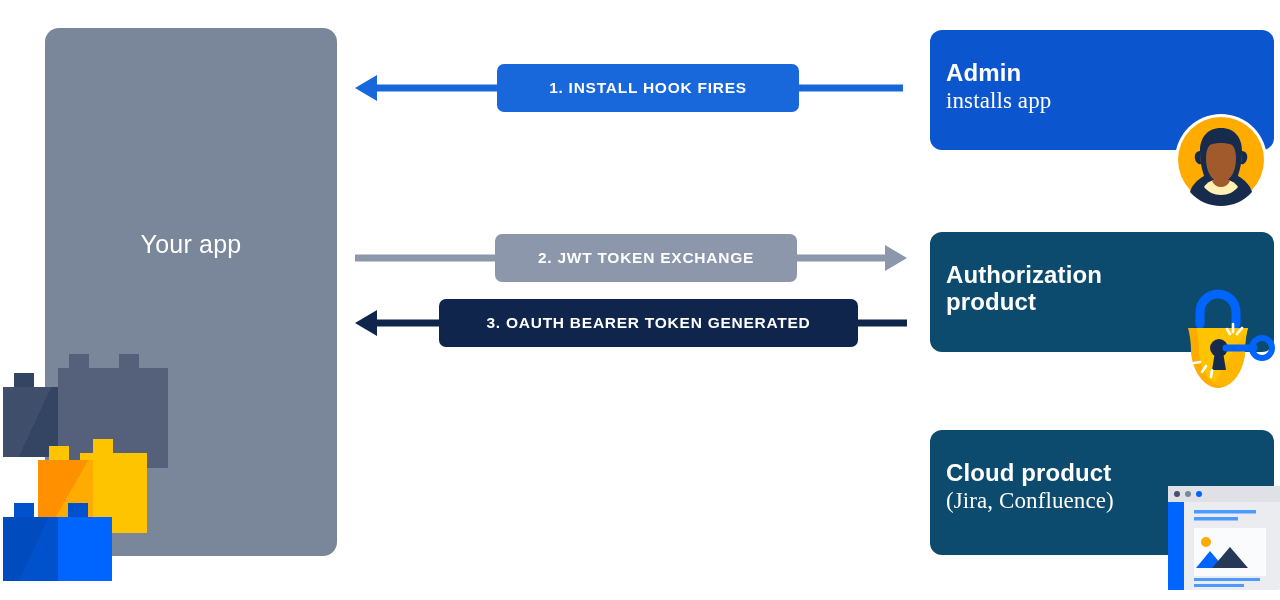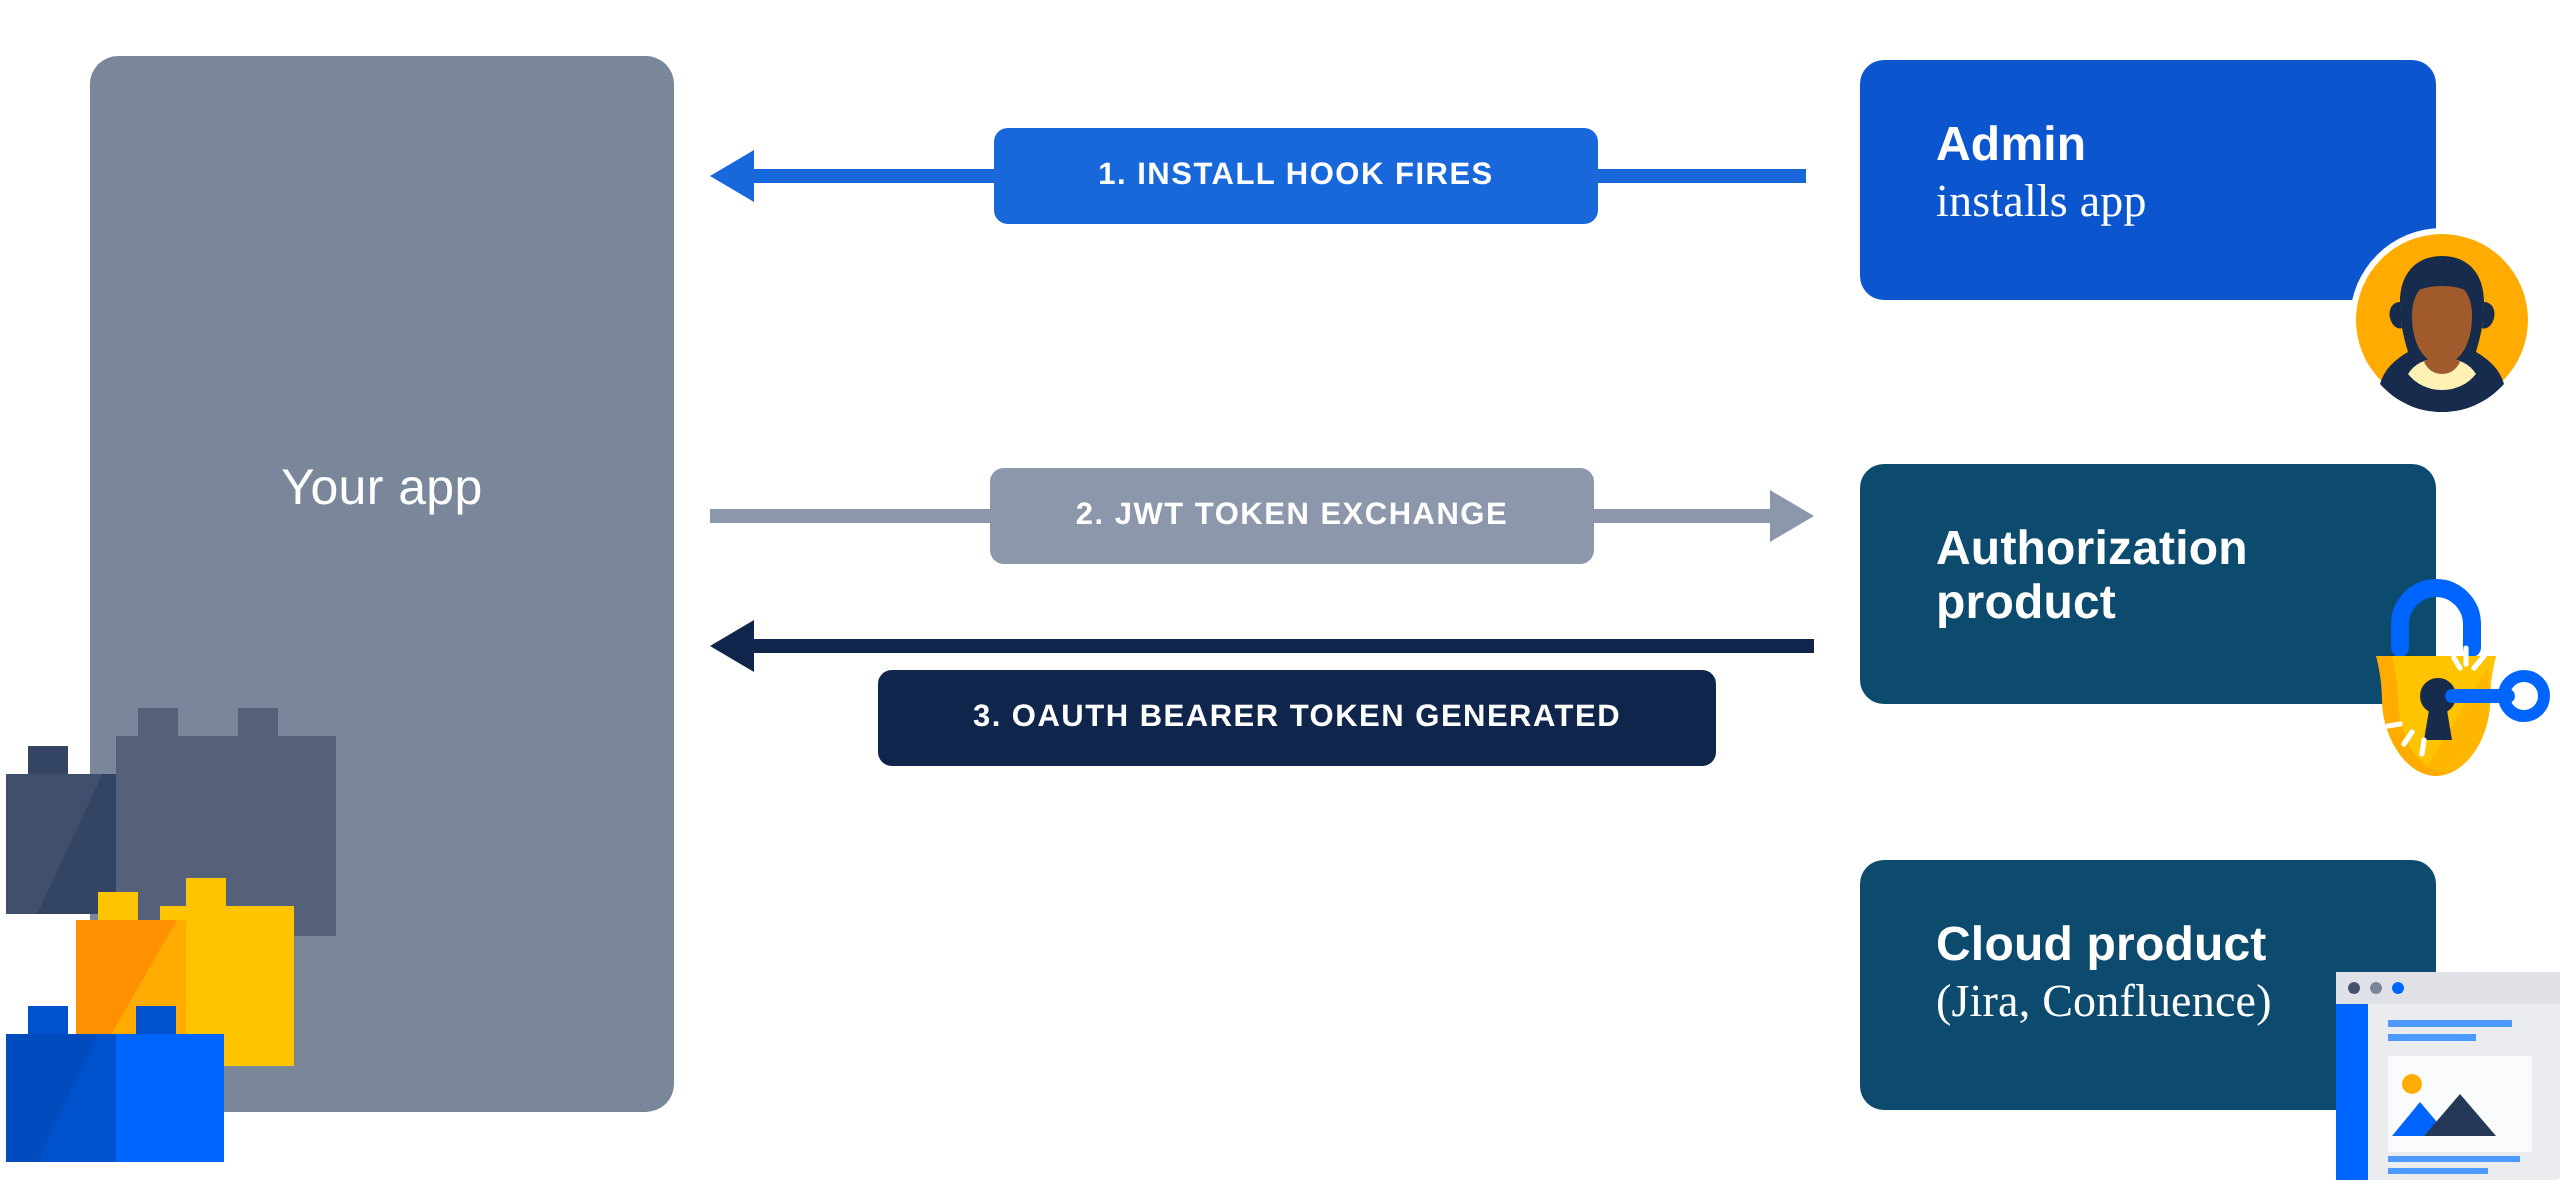--- a/index.html
+++ b/index.html
@@ -84,22 +84,22 @@
   
   .c-blue  { background: #1868DB; }
   .c-gray  { background: #8C97AB; }
   .c-navy  { background: #10254B; }
   .ah-blue-l { border-right: 22px solid #1868DB; }
   .ah-gray-r { border-left: 22px solid #8C97AB; }
   .ah-navy-l { border-right: 22px solid #10254B; }
 
   
   .card {
-    position: absolute; left: 930px; width: 288px;
-    border-radius: 12px; padding: 30px 38px;
+    position: absolute; left: 930px; width: 344px;
+    border-radius: 12px; padding: 30px 16px;
     color: #FFFFFF;
   }
   .card-blue { background: #0B55CE; }
   .card-navy { background: #0c4a6e; }
   .card-title { font-size: 24px; font-weight: 700; line-height: 1.12; letter-spacing: 0.1px; }
   .card-sub   { font-size: 23px; font-weight: 400; line-height: 1.18; letter-spacing: 0.1px; font-family: Liberation Serif, serif; }
 
   
   .icon-wrap { position: absolute; }
 
@@ -150,21 +150,21 @@
 
   <div class="row" style="left:355px; top:234px; width:552px;">
     <div class="line c-gray" style="left:0px; width:530px;"></div>
     <div class="arrowhead arrow-right ah-gray-r" style="left:530px;"></div>
     <div class="pill c-gray" style="left:140px; width:302px;">2. JWT TOKEN EXCHANGE</div>
   </div>
 
   <div class="row" style="left:355px; top:299px; width:552px;">
     <div class="arrowhead arrow-left ah-navy-l" style="left:0px;"></div>
     <div class="line c-navy" style="left:20px; width:532px;"></div>
-    <div class="pill c-navy" style="left:84px; width:419px;margin-top:36px;">3. OAUTH BEARER TOKEN GENERATED</div>
+    <div class="pill c-navy" style="left:84px; width:419px;">3. OAUTH BEARER TOKEN GENERATED</div>
   </div>
 
 
   <div class="card card-blue" style="top:30px; height:120px;">
     <div class="card-title">Admin</div>
     <div class="card-sub">installs app</div>
   </div>
 
   <div class="icon-wrap" style="left:1173px; top:112px; width:96px; height:96px;">
     <svg width="96" height="96" viewBox="0 0 96 96">

